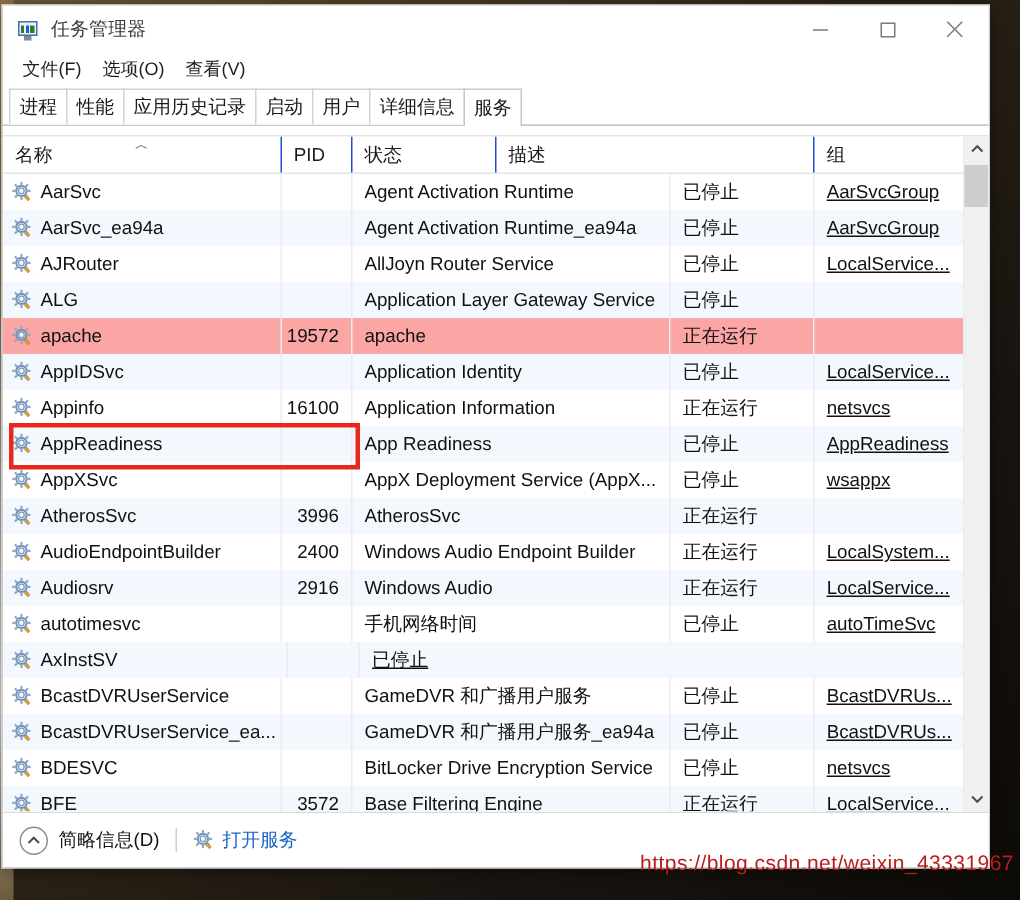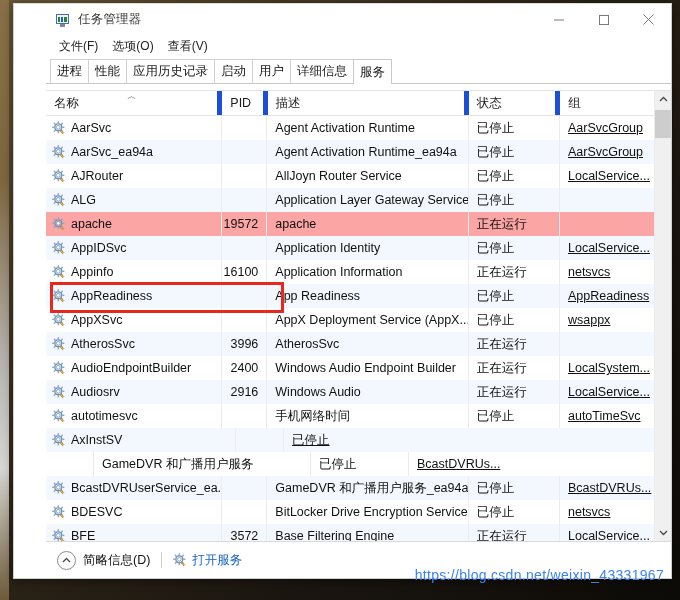--- a/index.html
+++ b/index.html
@@ -13,28 +13,28 @@
     background: linear-gradient(135deg, #6b5836 0%, #4e3f26 18%, #2b2317 45%, #1a1510 70%, #0d0b07 100%);
     position: relative;
   }
   #desk-left {
     position: absolute; left: 0; top: 0; width: 9px; height: 600px;
     background: linear-gradient(180deg,#8a7048 0%,#7d6640 30%,#b9b7b4 62%,#d7d6d3 78%,#6d5a3a 100%);
   }
   
   #window {
     position: absolute;
-    left: 13px; top: 3px;
+    left: 1px; top: 3px;
     width: 659px; height: 576px;
     background: #ffffff;
     border: 1px solid #cfcfcf;
     border-top: 1px solid #dedede;
     box-sizing: border-box;
     box-shadow: 0 2px 10px rgba(0,0,0,.45);
-    display: flex; flex-direction: column; padding-left: 32px;
+    display: flex; flex-direction: column;
   }
   
   #titlebar {
     height: 31px; min-height: 31px;
     background: #ffffff;
     display: flex; align-items: center;
     position: relative;
   }
   #app-icon {
     width: 16px; height: 16px; margin-left: 9px; margin-right: 7px;
@@ -134,21 +134,21 @@
     height: 24px;
     border-bottom: 1px solid #e5e5e5;
     background: #ffffff;
     position: relative;
   }
   .hcell {
     font-size: 12.5px; color:#1b1b1b;
     display:flex; align-items:center;
     padding-left: 8px;
     box-sizing: border-box;
-    border-right: 5px solid #1d4ed8;
+    border-right: 1px solid #1d4ed8;
     height: 24px;
     position: relative;
     overflow: hidden;
   }
   .hcell:last-child { border-right: none; }
   .sortcaret {
     position:absolute; left: 50%; top: 1px;
     transform: translateX(-50%);
     font-size: 9px; color:#5a5a5a; line-height: 8px;
   }
@@ -231,23 +231,23 @@
     font-size:8px; margin-right:7px;
   }
   #fewer-label { font-size:12.5px; color:#111; }
   #sepbar { width:1px; height:16px; background:#d0d0d0; margin: 0 11px; }
   #openservices { display:flex; align-items:center; }
   #openservices .gear { margin-right:5px; }
   #open-label { font-size:12.5px; color:#1763c6; }
   
   #watermark {
     position: absolute;
-    right: 16px; bottom: 17px;
+    right: 4px; bottom: 17px;
     font-size: 14px;
-    color: #3b82f6;
+    color: #b91c1c;
     letter-spacing: .3px;
     z-index: 30;
     white-space: nowrap;
     font-family: "Liberation Sans", sans-serif;
   }
 </style>
 </head>
 <body>
 
 <div id="desk-left"></div>
@@ -301,22 +301,22 @@
   <div id="listwrap">
     <div id="grid">
       <div id="gridbody">
 
         <div id="headrow">
           <div class="hcell c-name">
             <span>名称</span>
             <span class="sortcaret">︿</span>
           </div>
           <div class="hcell c-pid">PID</div>
+          <div class="hcell c-state">状态</div>
           <div class="hcell c-desc">描述</div>
-          <div class="hcell c-state">状态</div>
           <div class="hcell c-group">组</div>
         </div>
 
         <div id="rows">
             <div class="row">
               <div class="cell c-name name">
                 <span class="gear"><svg width="14" height="14" viewBox="0 0 16 16">
                     <g fill="none" stroke="#6f93bb" stroke-width="1.6">
                       <circle cx="7.2" cy="7.2" r="3.9"></circle>
                     </g>
@@ -670,20 +670,40 @@
                     </g>
                     <circle cx="7.2" cy="7.2" r="2.1" fill="#ffffff" stroke="#7e9cbd" stroke-width="1"></circle>
                     <path d="M10.5 10.2 l3.1 3.1 -1.4 1.4 -3.1 -3.1 z" fill="#d9a43b" stroke="#a8761f" stroke-width=".5"></path>
                   </svg></span>
                 <span>AxInstSV</span>
               </div>
               <div class="cell c-pid num"></div>
               <div class="cell c-state">已停止</div>
             </div>
             <div class="row">
+              <div class="cell c-name name">
+                <span class="gear"><svg width="14" height="14" viewBox="0 0 16 16">
+                    <g fill="none" stroke="#6f93bb" stroke-width="1.6">
+                      <circle cx="7.2" cy="7.2" r="3.9"></circle>
+                    </g>
+                    <g stroke="#8fa9c4" stroke-width="1.7" stroke-linecap="round">
+                      <line x1="7.2" y1="0.9" x2="7.2" y2="2.5"></line>
+                      <line x1="7.2" y1="11.9" x2="7.2" y2="13.5"></line>
+                      <line x1="0.9" y1="7.2" x2="2.5" y2="7.2"></line>
+                      <line x1="11.9" y1="7.2" x2="13.5" y2="7.2"></line>
+                      <line x1="2.7" y1="2.7" x2="3.8" y2="3.8"></line>
+                      <line x1="10.6" y1="10.6" x2="11.7" y2="11.7"></line>
+                      <line x1="11.7" y1="2.7" x2="10.6" y2="3.8"></line>
+                      <line x1="3.8" y1="10.6" x2="2.7" y2="11.7"></line>
+                    </g>
+                    <circle cx="7.2" cy="7.2" r="2.1" fill="#ffffff" stroke="#7e9cbd" stroke-width="1"></circle>
+                    <path d="M10.5 10.2 l3.1 3.1 -1.4 1.4 -3.1 -3.1 z" fill="#d9a43b" stroke="#a8761f" stroke-width=".5"></path>
+                  </svg></span>
+                <span>BcastDVRUserService</span>
+              </div>
               <div class="cell c-pid num"></div>
               <div class="cell c-desc">GameDVR 和广播用户服务</div>
               <div class="cell c-state">已停止</div>
               <div class="cell c-group">BcastDVRUs...</div>
             </div>
             <div class="row alt">
               <div class="cell c-name name">
                 <span class="gear"><svg width="14" height="14" viewBox="0 0 16 16">
                     <g fill="none" stroke="#6f93bb" stroke-width="1.6">
                       <circle cx="7.2" cy="7.2" r="3.9"></circle>

